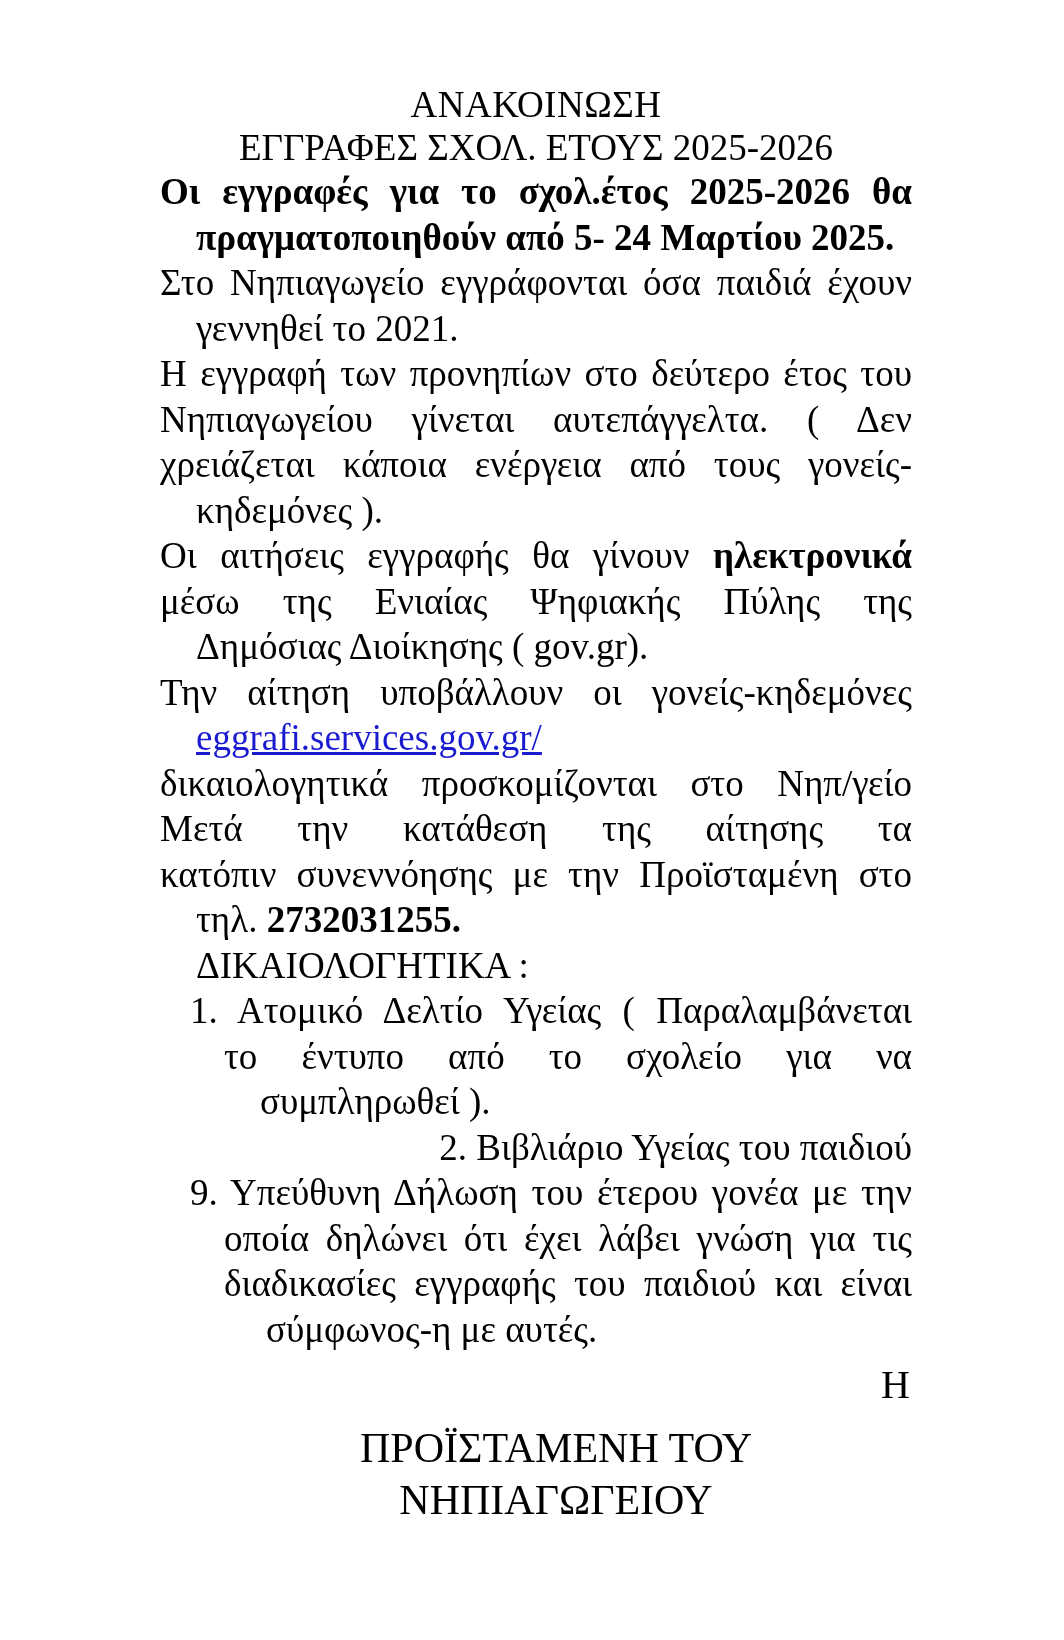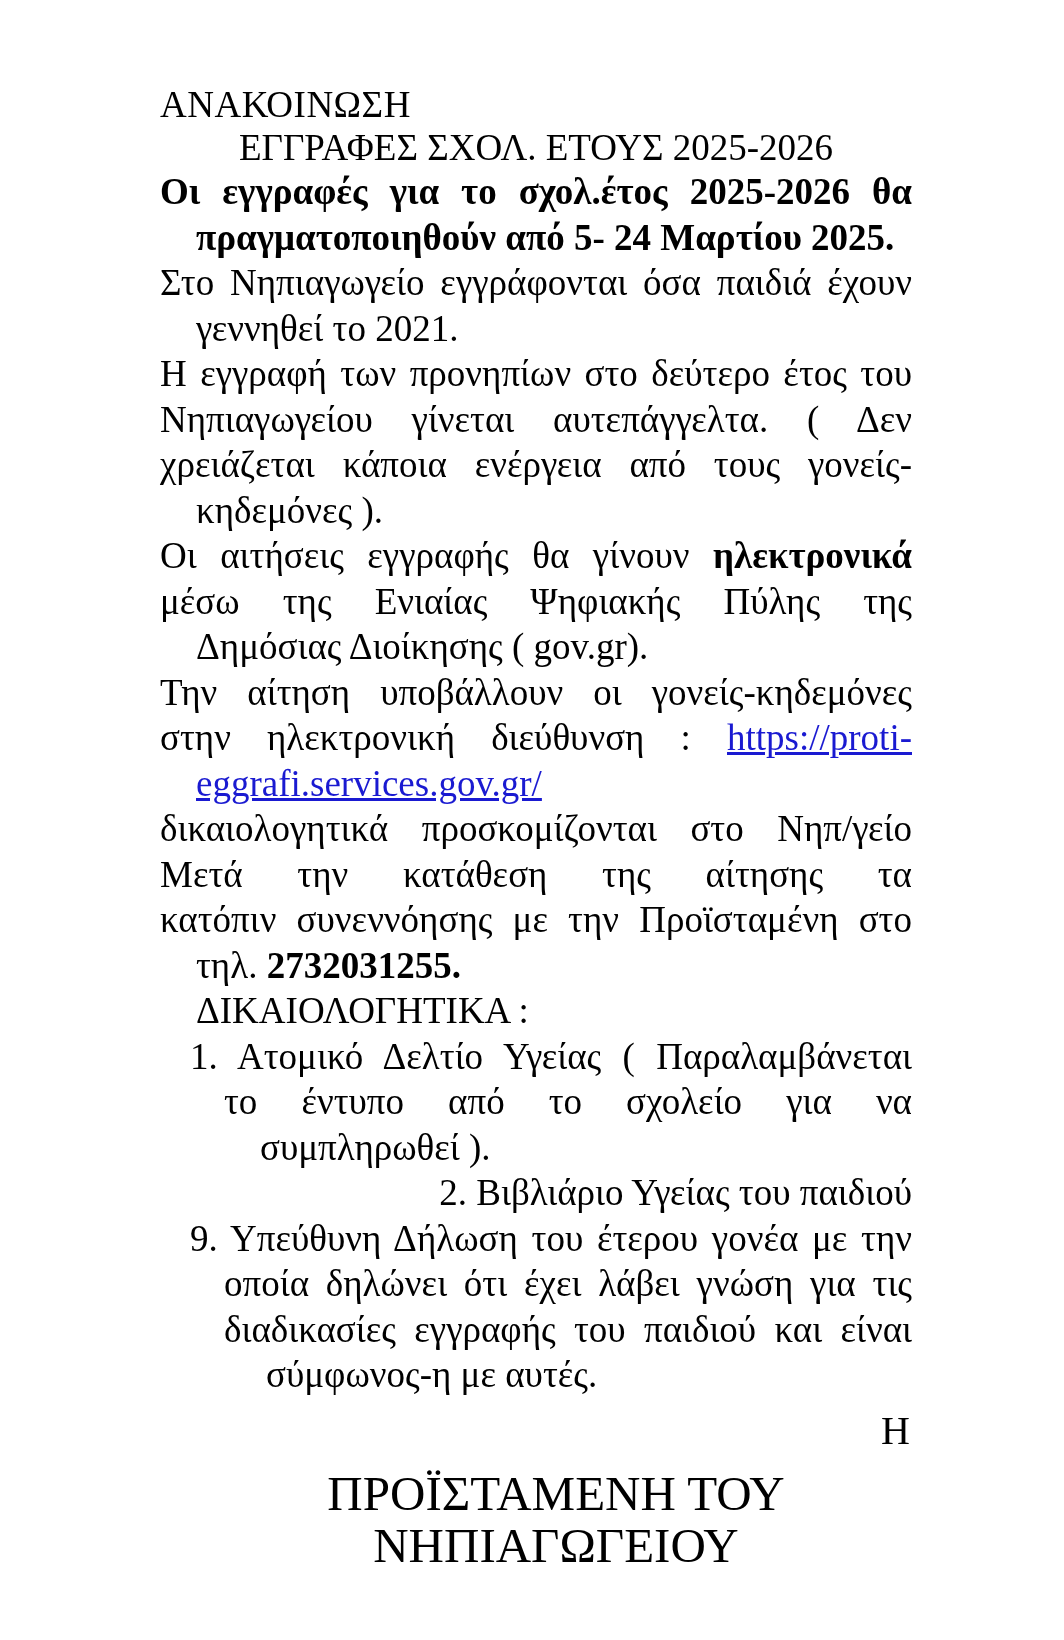--- a/index.html
+++ b/index.html
@@ -18,21 +18,21 @@
   }
   .page{
     position:absolute;left:0;top:0;width:1064px;height:1640px;
     background:var(--page-bg);
   }
   .content{
     position:absolute;
     left:160px;top:84px;width:752px;
   }
   .doc-title{
-    text-align:left;
+    text-align:center;
     font-size:37px;line-height:42px;
     letter-spacing:0.5px;
   }
   .doc-subtitle{
     text-align:center;
     font-size:37px;line-height:43px;
   }
   .line{
     font-size:37px;
     line-height:45.5px;
@@ -51,21 +51,21 @@
   }
   .sig-eta{
     margin-top:10px;
     text-align:right;
     font-size:40px;line-height:46px;
     padding-right:2px;
   }
   .sig-role{
     margin-top:14px;
     text-align:center;
-    font-size:49px;line-height:52px;
+    font-size:42px;line-height:52px;
     padding-left:40px;
   }
 </style>
 </head>
 <body>
 
 <div class="page">
   <div class="content">
     <div class="doc-title">ΑΝΑΚΟΙΝΩΣΗ</div>
     <div class="doc-subtitle">ΕΓΓΡΑΦΕΣ ΣΧΟΛ. ΕΤΟΥΣ 2025-2026</div>
@@ -76,21 +76,20 @@
         <div class="line justify"><span>Στο Νηπιαγωγείο εγγράφονται όσα παιδιά έχουν</span></div>
         <div class="line left"><span>γεννηθεί το 2021.</span></div>
         <div class="line justify"><span>Η εγγραφή των προνηπίων στο δεύτερο έτος του</span></div>
         <div class="line justify"><span>Νηπιαγωγείου γίνεται αυτεπάγγελτα. ( Δεν</span></div>
         <div class="line justify"><span>χρειάζεται κάποια ενέργεια από τους γονείς-</span></div>
         <div class="line left"><span>κηδεμόνες ).</span></div>
         <div class="line justify"><span>Οι αιτήσεις  εγγραφής θα γίνουν </span><span class="seg-b">ηλεκτρονικά</span></div>
         <div class="line justify"><span>μέσω της Ενιαίας Ψηφιακής Πύλης της</span></div>
         <div class="line left"><span>Δημόσιας Διοίκησης ( gov.gr).</span></div>
         <div class="line justify"><span>Την αίτηση υποβάλλουν οι γονείς-κηδεμόνες</span></div>
-        <div class="line justify"><span>στην ηλεκτρονική διεύθυνση : </span><span class="seg-link">https://proti-</span></div>
         <div class="line left"><span class="seg-link">eggrafi.services.gov.gr/</span></div>
         <div class="line justify"><span>δικαιολογητικά προσκομίζονται στο Νηπ/γείο</span></div>
         <div class="line justify"><span>Μετά την κατάθεση της αίτησης τα</span></div>
         <div class="line justify"><span>κατόπιν συνεννόησης με την Προϊσταμένη στο</span></div>
         <div class="line left"><span>τηλ. </span><span class="seg-b">2732031255.</span></div>
         <div class="line left"><span>ΔΙΚΑΙΟΛΟΓΗΤΙΚΑ :</span></div>
         <div class="line justify" style="padding-left: 30px;"><span>1. Ατομικό Δελτίο Υγείας ( Παραλαμβάνεται</span></div>
         <div class="line justify" style="padding-left: 64px;"><span>το έντυπο από το σχολείο για να</span></div>
         <div class="line left" style="padding-left: 64px;"><span>συμπληρωθεί ).</span></div>
         <div class="line left" style="padding-left: 30px; text-align: right;"><span>2. Βιβλιάριο Υγείας του παιδιού</span></div>

